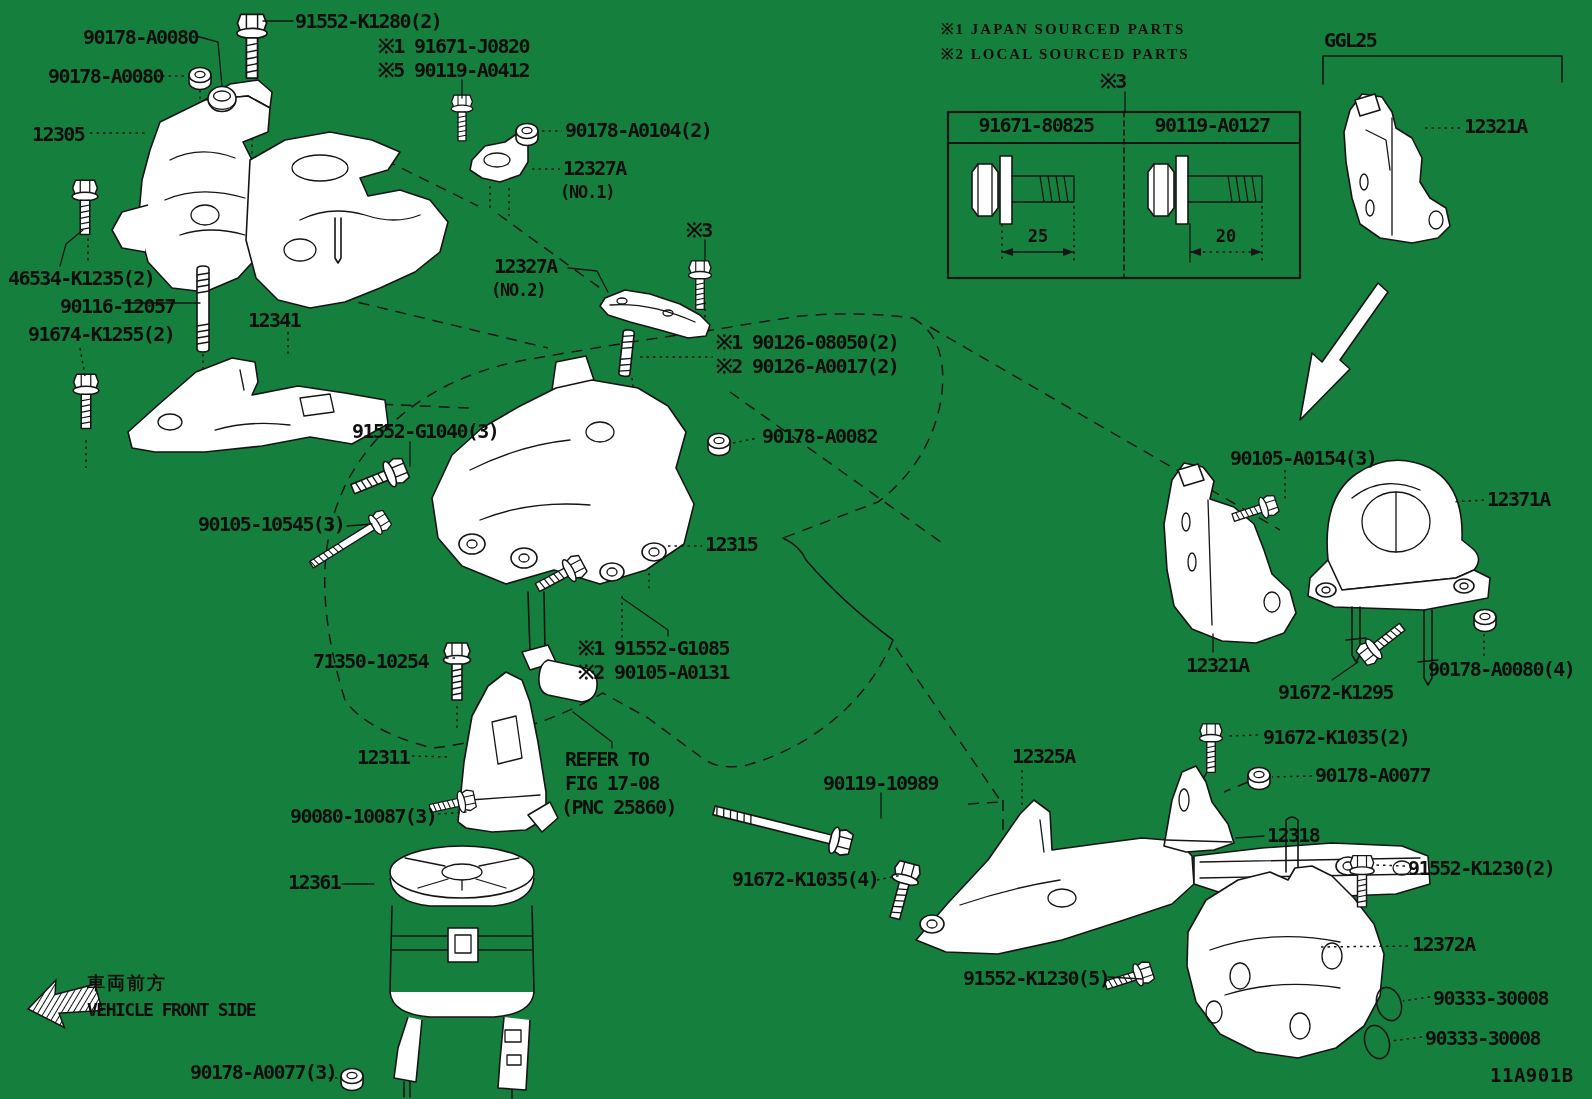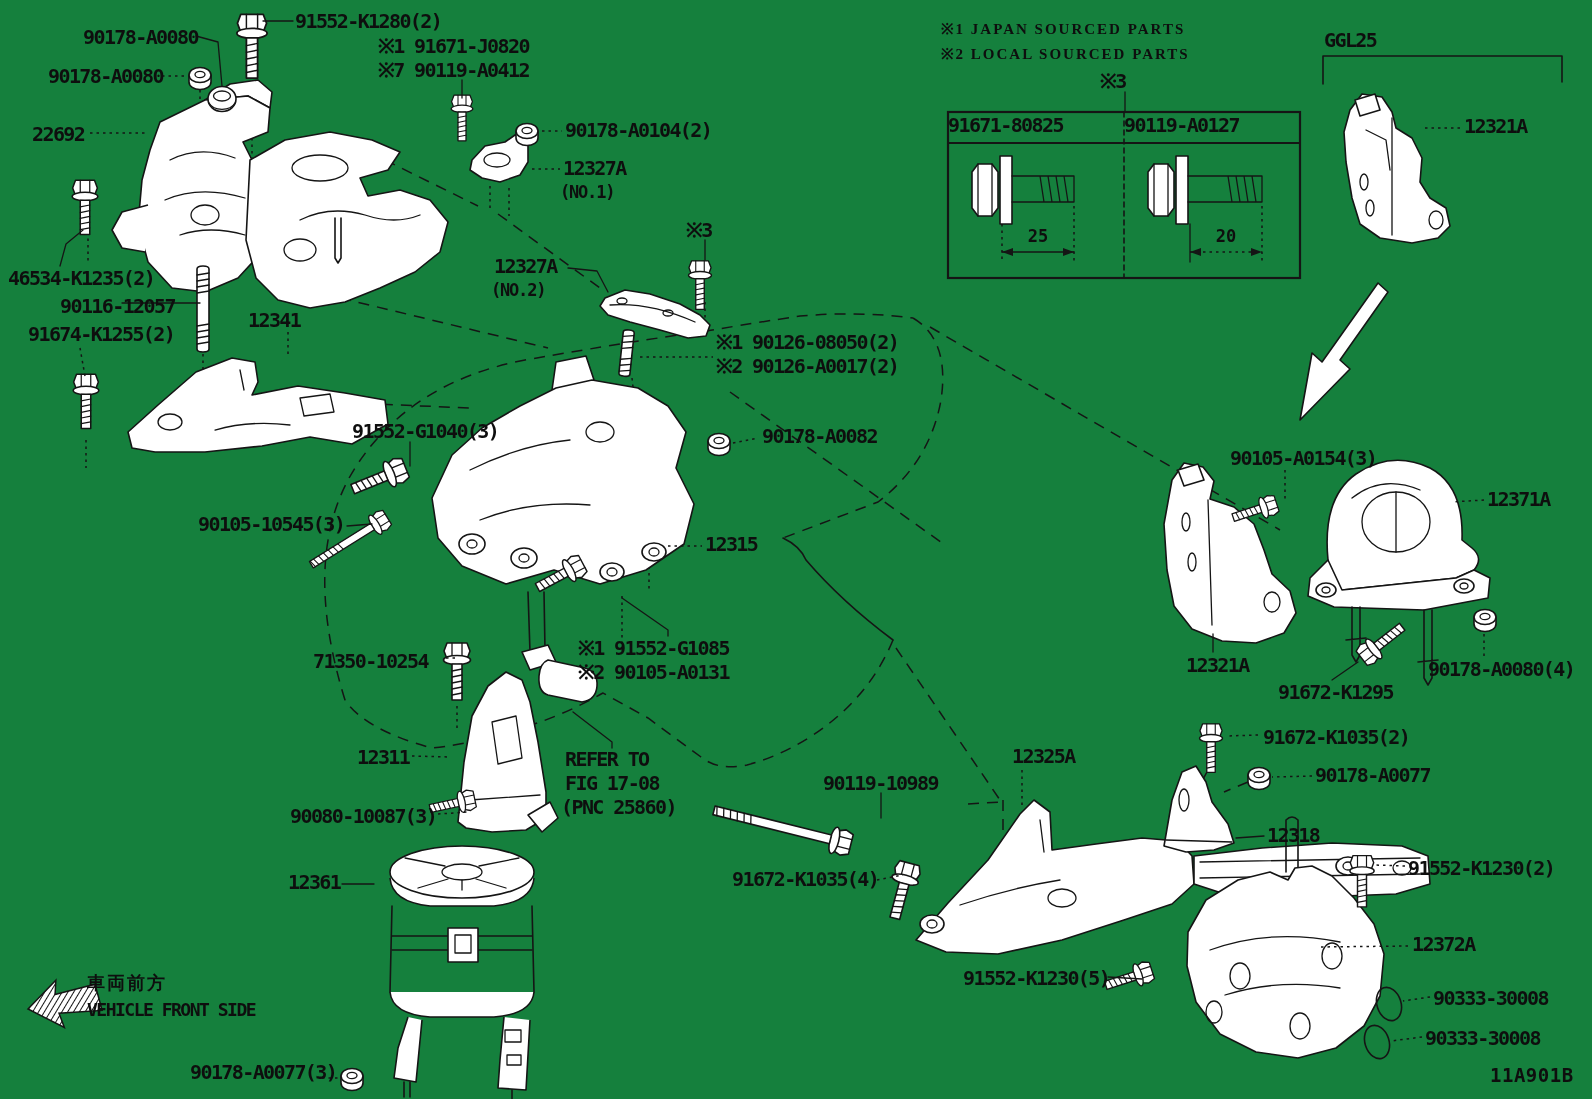--- a/index.html
+++ b/index.html
@@ -8,21 +8,21 @@
   #lineart{position:absolute;left:0;top:0}
   .s  {stroke:#151515;fill:none;stroke-width:1.6;stroke-linecap:round;stroke-linejoin:round}
   .s1 {stroke:#151515;fill:none;stroke-width:1.3;stroke-linecap:round;stroke-linejoin:round}
   .sw {stroke:#151515;fill:#ffffff;stroke-width:1.6;stroke-linejoin:round}
   .d  {stroke:#151515;fill:none;stroke-width:1.5;stroke-dasharray:11 8}
   .dd {stroke:#151515;fill:none;stroke-width:1.5;stroke-dasharray:2.5 4}
   .t  {stroke:#151515;fill:none;stroke-width:2.2}
   .lbl{position:absolute;font-weight:bold;font-size:20px;letter-spacing:-1.6px;white-space:nowrap;line-height:1}
   .sub{font-size:17px;letter-spacing:-1.2px}
   .srcnote{font-family:Liberation Serif, serif;font-weight:bold;font-size:15px;letter-spacing:2px}
-  .th{width:176px;}
+  .th{width:176px;text-align:center}
   .dim{font-size:17px;letter-spacing:0;width:40px;text-align:center}
   .jp{font-family:"DejaVu Sans",sans-serif;font-size:18px;font-weight:bold;letter-spacing:2px}
   .en{font-size:18px;letter-spacing:-1.5px}
   .ft{font-size:19px;letter-spacing:0.5px}
 </style>
 </head>
 <body>
 
 <div id="stage">
 
@@ -350,23 +350,23 @@
   </g>
 
   <g transform="translate(28,1009) rotate(-9)">
     <polygon points="0,0 32,-24 29,-10 70,-14 73,13 30,9 33,24" fill="url(#hatch)" stroke="#151515" stroke-width="1.5"></polygon>
   </g>
 </svg>
 
   <div class="lbl" style="left:83px;top:27px">90178-A0080</div>
   <div class="lbl" style="left:295px;top:11px">91552-K1280(2)</div>
   <div class="lbl" style="left:48px;top:66px">90178-A0080</div>
-  <div class="lbl" style="left:32px;top:124px">22692</div>
+  <div class="lbl" style="left:32px;top:124px">12305</div>
   <div class="lbl" style="left:378px;top:36px">※1 91671-J0820</div>
-  <div class="lbl" style="left:378px;top:60px">※7 90119-A0412</div>
+  <div class="lbl" style="left:378px;top:60px">※5 90119-A0412</div>
   <div class="lbl" style="left:565px;top:120px">90178-A0104(2)</div>
   <div class="lbl" style="left:563px;top:158px">12327A</div>
   <div class="lbl sub" style="left:560px;top:184px">(NO.1)</div>
   <div class="lbl" style="left:494px;top:256px">12327A</div>
   <div class="lbl sub" style="left:491px;top:282px">(NO.2)</div>
   <div class="lbl" style="left:686px;top:220px">※3</div>
   <div class="lbl" style="left:716px;top:332px">※1 90126-08050(2)</div>
   <div class="lbl" style="left:716px;top:356px">※2 90126-A0017(2)</div>
   <div class="lbl" style="left:762px;top:426px">90178-A0082</div>
   <div class="lbl" style="left:8px;top:268px">46534-K1235(2)</div>

